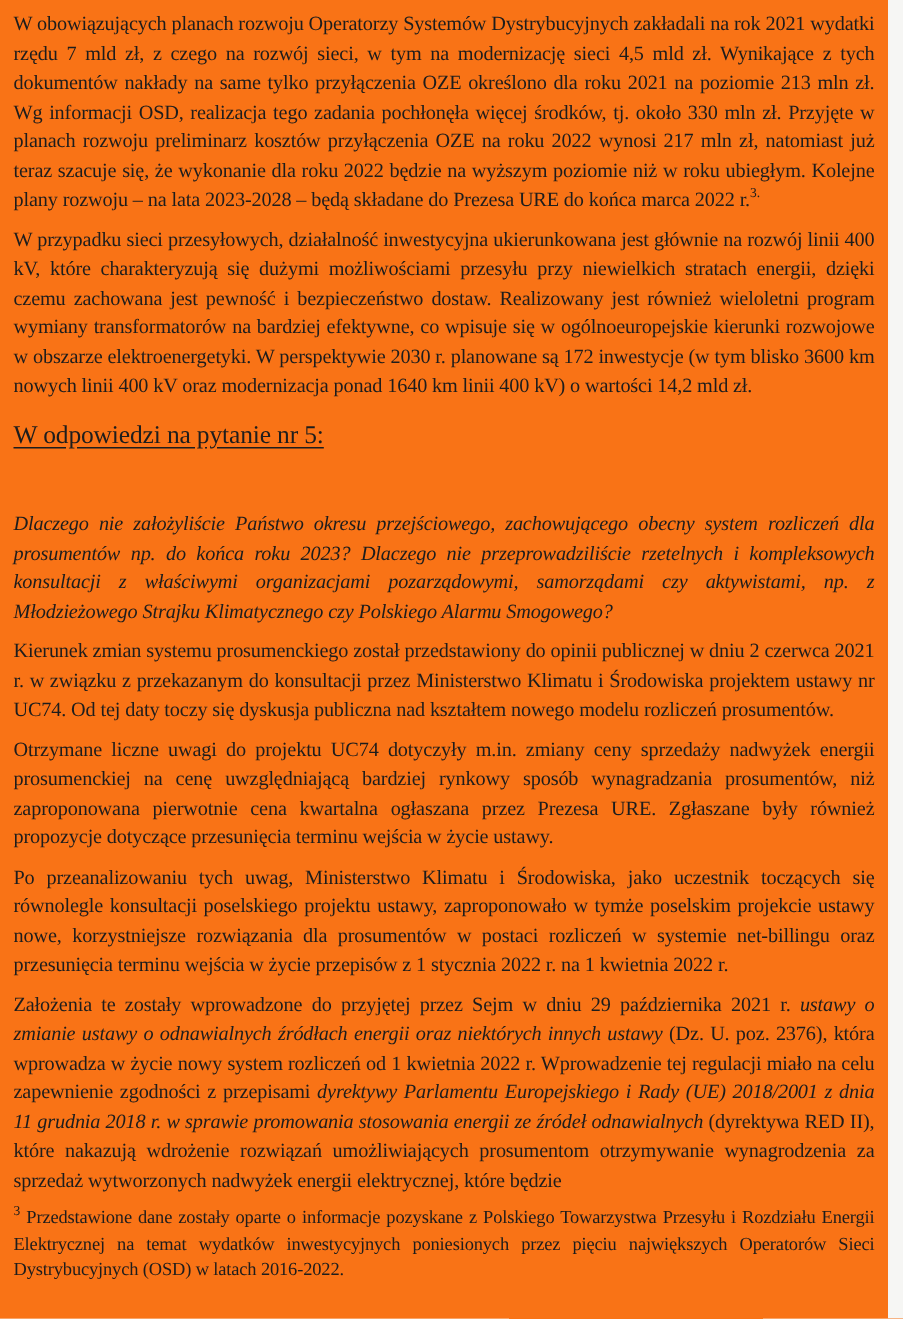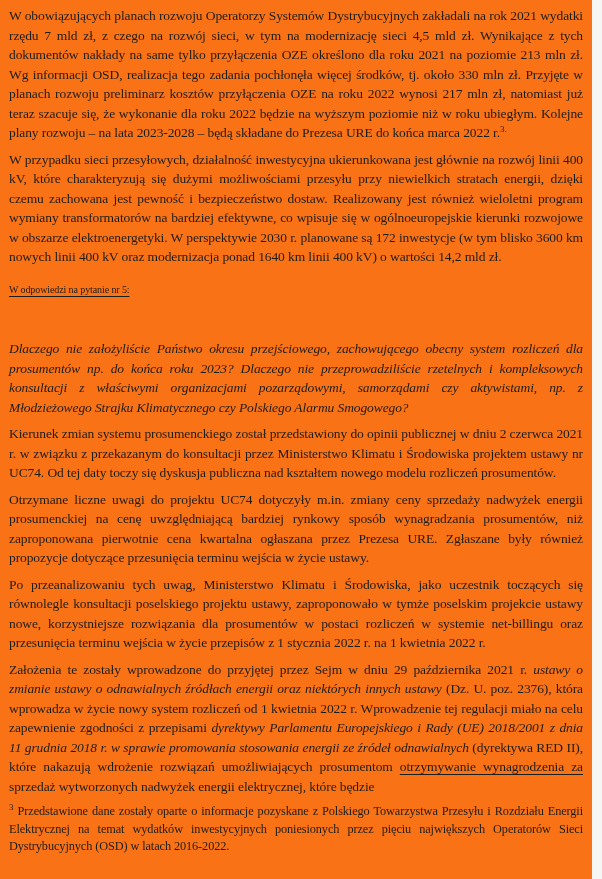--- a/index.html
+++ b/index.html
@@ -16,29 +16,29 @@
     color: #1d1d1d;
     font-size: 13.5px;
     line-height: 19.5px;
     letter-spacing: -0.1px;
     text-align: justify;
     overflow: hidden;
   }
   .para { margin: 0 0 7px 0; }
   .heading {
     margin: 13px 0 8px 0;
-    font-size: 10px;
+    font-size: 17px;
     text-align: left;
   }
   .heading .hd-text {
     text-decoration: underline;
     text-underline-offset: 3px;
   }
   .italic { font-style: italic; margin-top: 40px; }
-  .uline { text-decoration: underline; text-underline-offset: 3px; }
+  .uline { text-underline-offset: 3px; }
   sup.fn-mark {
     font-size: 9px;
     line-height: 0;
     vertical-align: super;
     letter-spacing: 0;
   }
   .footnote {
     margin-top: 5px;
     font-size: 12.3px;
     line-height: 17.5px;

